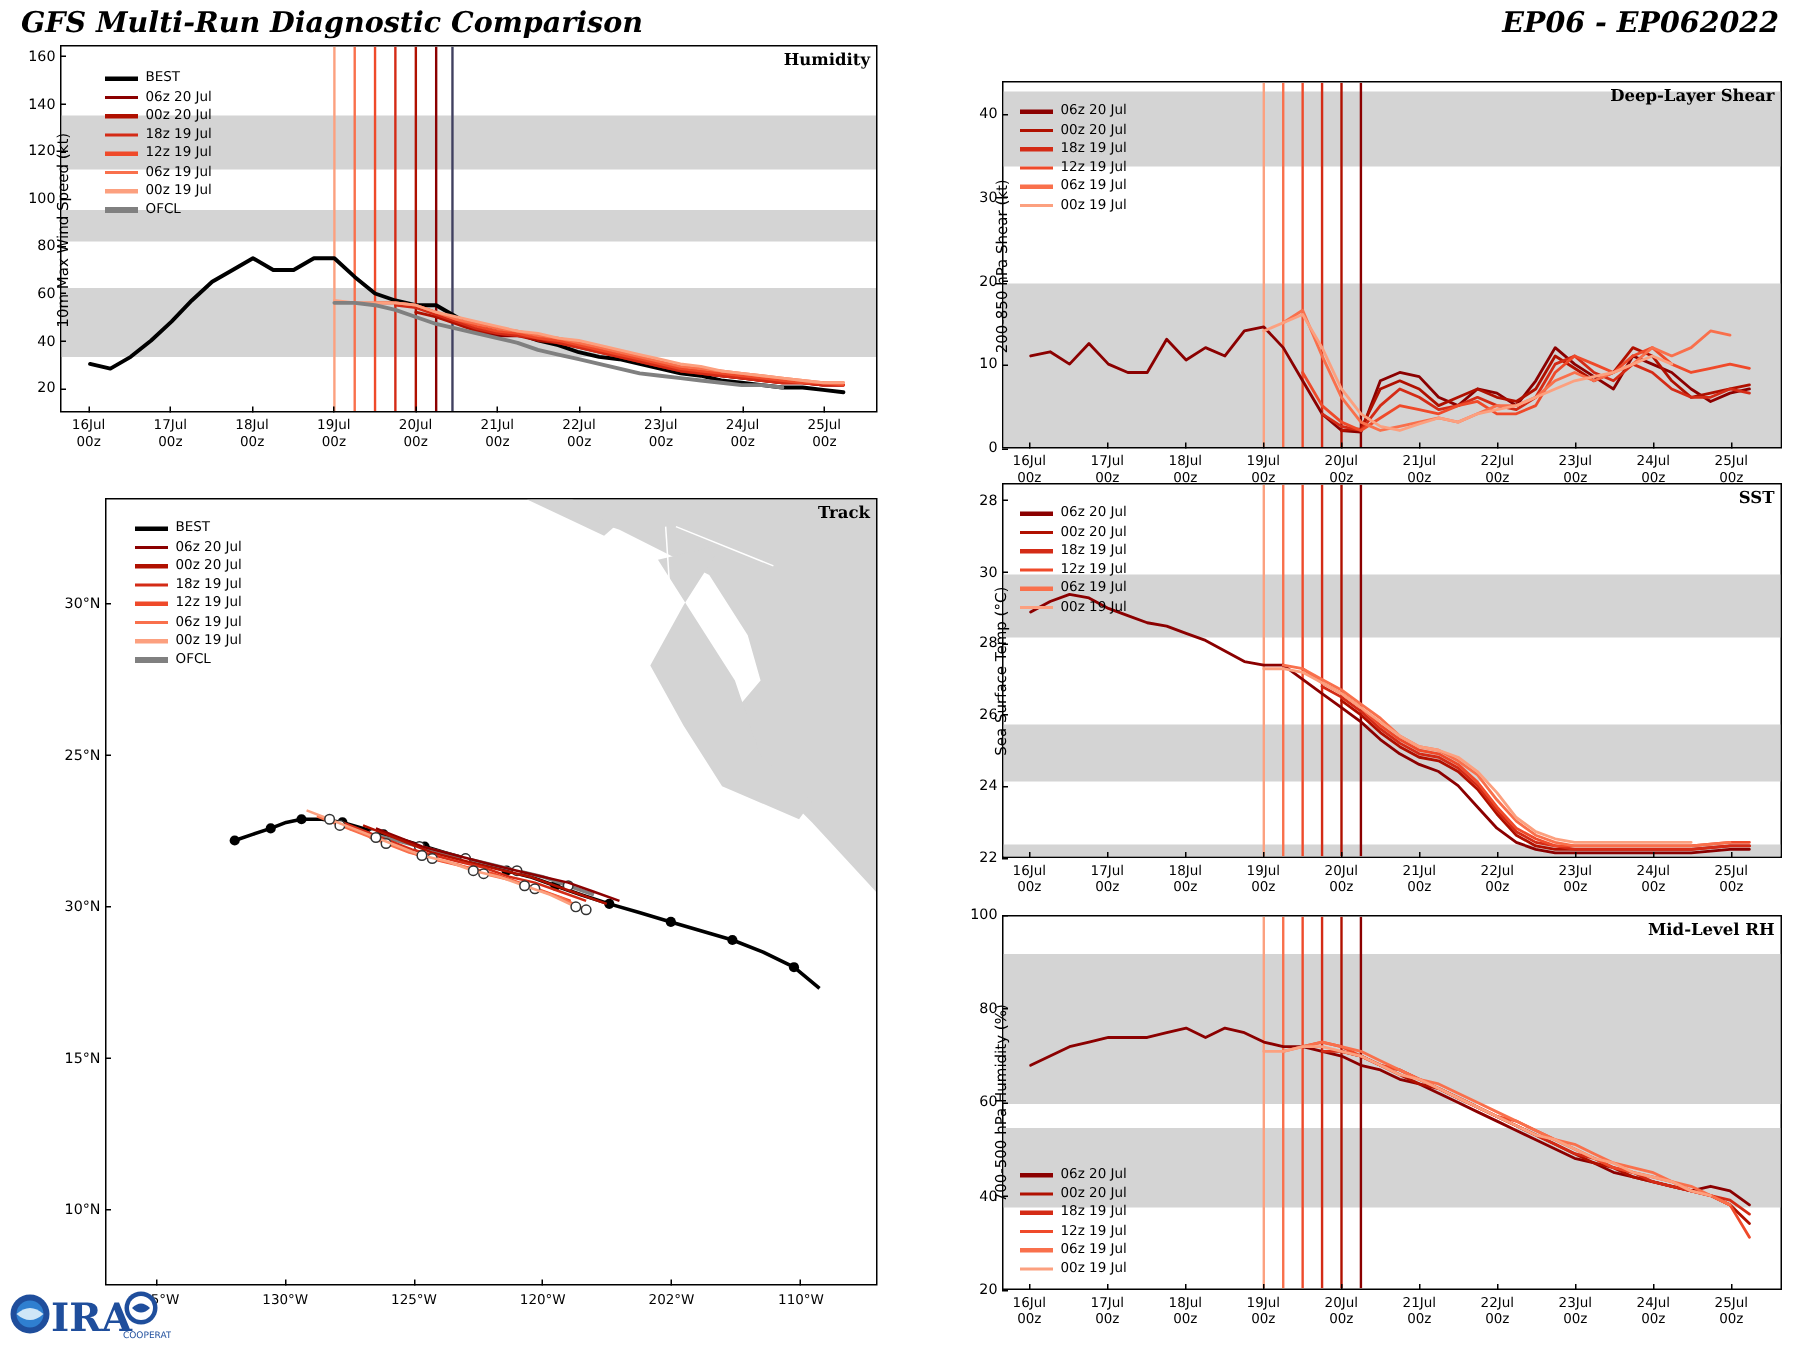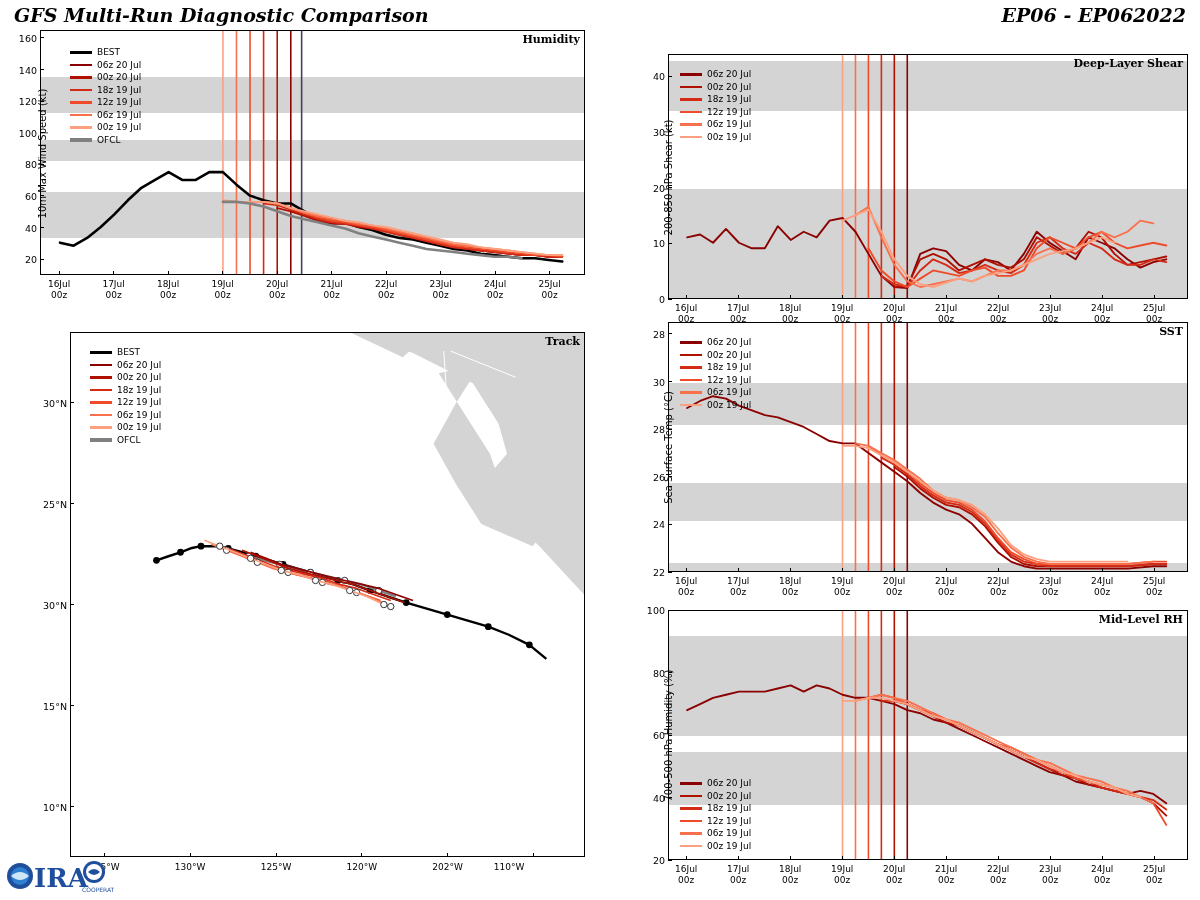--- a/index.html
+++ b/index.html
@@ -531,21 +531,21 @@
       <div class="xtick" style="left: 34.3333px; top: 530px;">135°W</div>
       <div class="tickmark" style="left: 33.8333px; top: 521px; width: 1px; height: 4px;"></div>
       <div class="xtick" style="left: 120.167px; top: 530px;">130°W</div>
       <div class="tickmark" style="left: 119.667px; top: 521px; width: 1px; height: 4px;"></div>
       <div class="xtick" style="left: 206px; top: 530px;">125°W</div>
       <div class="tickmark" style="left: 205.5px; top: 521px; width: 1px; height: 4px;"></div>
       <div class="xtick" style="left: 291.833px; top: 530px;">120°W</div>
       <div class="tickmark" style="left: 291.333px; top: 521px; width: 1px; height: 4px;"></div>
       <div class="xtick" style="left: 377.667px; top: 530px;">202°W</div>
       <div class="tickmark" style="left: 377.167px; top: 521px; width: 1px; height: 4px;"></div>
-      <div class="xtick" style="left: 439px; top: 530px; text-align: right;">110°W</div>
+      <div class="xtick" style="left: 464px; top: 530px; text-align: right;">110°W</div>
       <div class="tickmark" style="left: 463px; top: 521px; width: 1px; height: 4px;"></div>
     </div>
 </div>
 
 <svg id="cira-logo" viewBox="0 0 108 44">
   <circle cx="14" cy="22" r="13" fill="#1f4e9c"></circle>
   <circle cx="14" cy="22" r="9" fill="#2f7fd0"></circle>
   <path d="M5 22 q9 -8 18 0 q-9 8 -18 0" fill="#cfe6f7"></path>
   <text x="28" y="33" font-family="DejaVu Serif, serif" font-size="26" font-weight="bold" fill="#1f4e9c">IRA</text>
   <circle cx="88" cy="18" r="11" fill="#1f4e9c"></circle>

